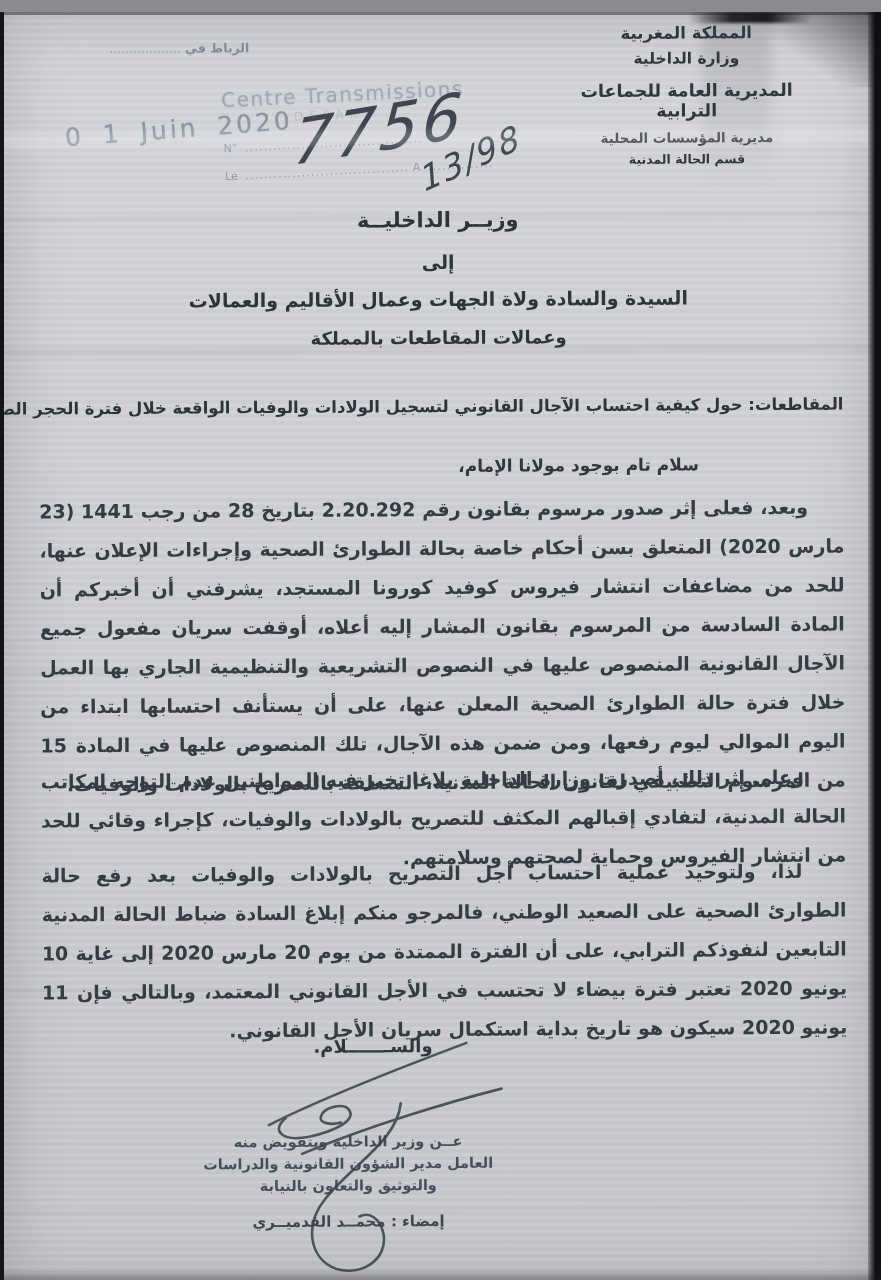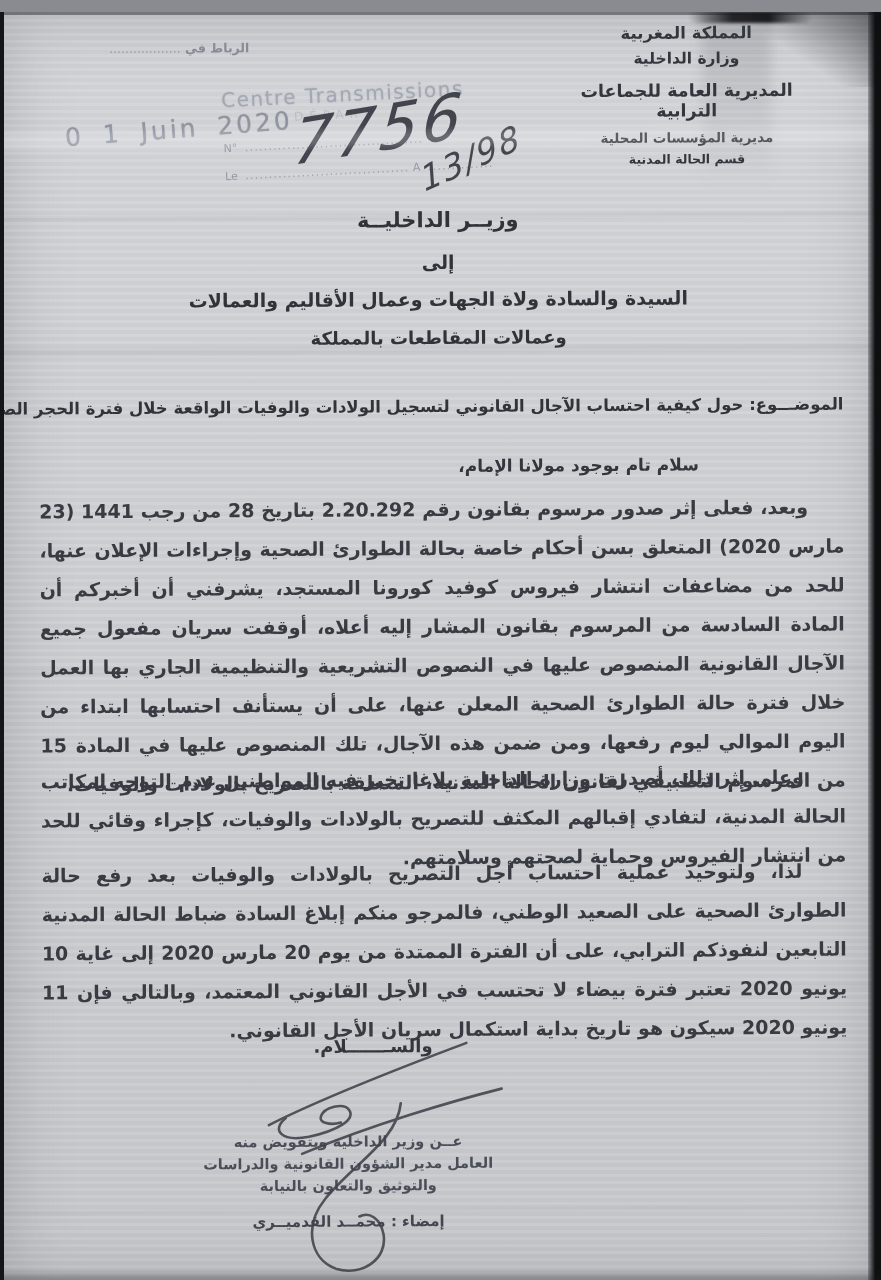--- a/index.html
+++ b/index.html
@@ -139,21 +139,21 @@
     </div>
 
     <div class="addr">
       <div class="addr-from">وزيــر الداخليــة</div>
       <div class="addr-to">إلى</div>
       <div class="addr-l1">السيدة والسادة ولاة الجهات وعمال الأقاليم والعمالات</div>
       <div class="addr-l2">وعمالات المقاطعات بالمملكة</div>
     </div>
 
     <div class="subject">
-      <span>الموضـــوع:</span>
+      <span>المقاطعات:</span>
       <span>حول كيفية احتساب الآجال القانوني لتسجيل الولادات والوفيات الواقعة خلال فترة الحجر الصحي.</span>
     </div>
 
     <div class="greeting">سلام تام بوجود مولانا الإمام،</div>
 
     <p class="body-par p1">وبعد، فعلى إثر صدور مرسوم بقانون رقم 2.20.292 بتاريخ 28 من رجب 1441 (23 مارس 2020) المتعلق بسن أحكام خاصة بحالة الطوارئ الصحية وإجراءات الإعلان عنها، للحد من مضاعفات انتشار فيروس كوفيد كورونا المستجد، يشرفني أن أخبركم أن المادة السادسة من المرسوم بقانون المشار إليه أعلاه، أوقفت سريان مفعول جميع الآجال القانونية المنصوص عليها في النصوص التشريعية والتنظيمية الجاري بها العمل خلال فترة حالة الطوارئ الصحية المعلن عنها، على أن يستأنف احتسابها ابتداء من اليوم الموالي ليوم رفعها، ومن ضمن هذه الآجال، تلك المنصوص عليها في المادة 15 من المرسوم التطبيقي لقانون الحالة المدنية، المتعلقة بالتصريح بالولادات والوفيات،</p>
     <p class="body-par p2">وعلى إثر ذلك، أصدرت وزارة الداخلية بلاغا تخبر فيه المواطنين عدم التوجه لمكاتب الحالة المدنية، لتفادي إقبالهم المكثف للتصريح بالولادات والوفيات، كإجراء وقائي للحد من انتشار الفيروس وحماية لصحتهم وسلامتهم.</p>
     <p class="body-par p3">لذا، ولتوحيد عملية احتساب أجل التصريح بالولادات والوفيات بعد رفع حالة الطوارئ الصحية على الصعيد الوطني، فالمرجو منكم إبلاغ السادة ضباط الحالة المدنية التابعين لنفوذكم الترابي، على أن الفترة الممتدة من يوم 20 مارس 2020 إلى غاية 10 يونيو 2020 تعتبر فترة بيضاء لا تحتسب في الأجل القانوني المعتمد، وبالتالي فإن 11 يونيو 2020 سيكون هو تاريخ بداية استكمال سريان الأجل القانوني.</p>
 
     <div class="closing">والســـــــلام.</div>

